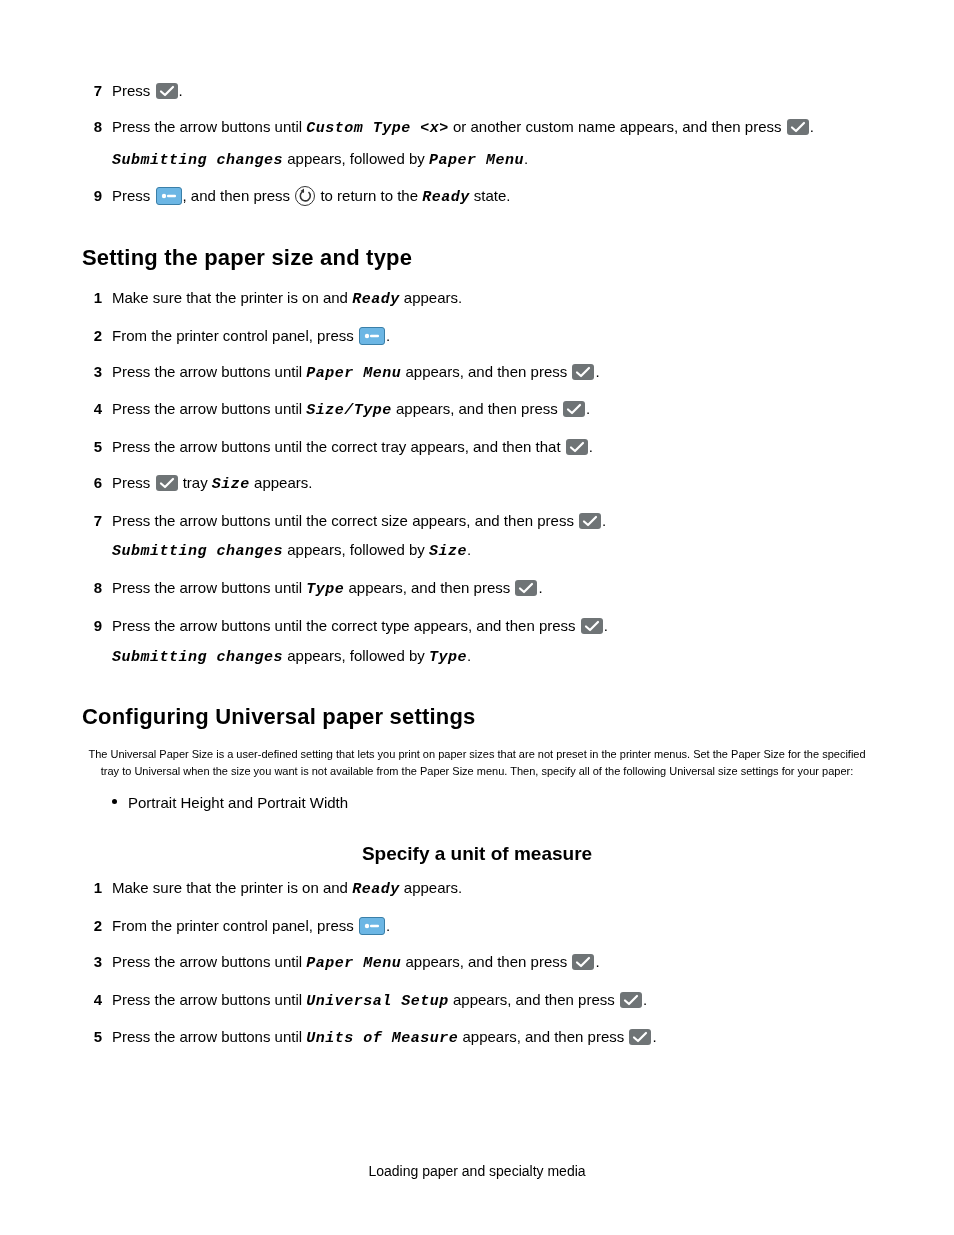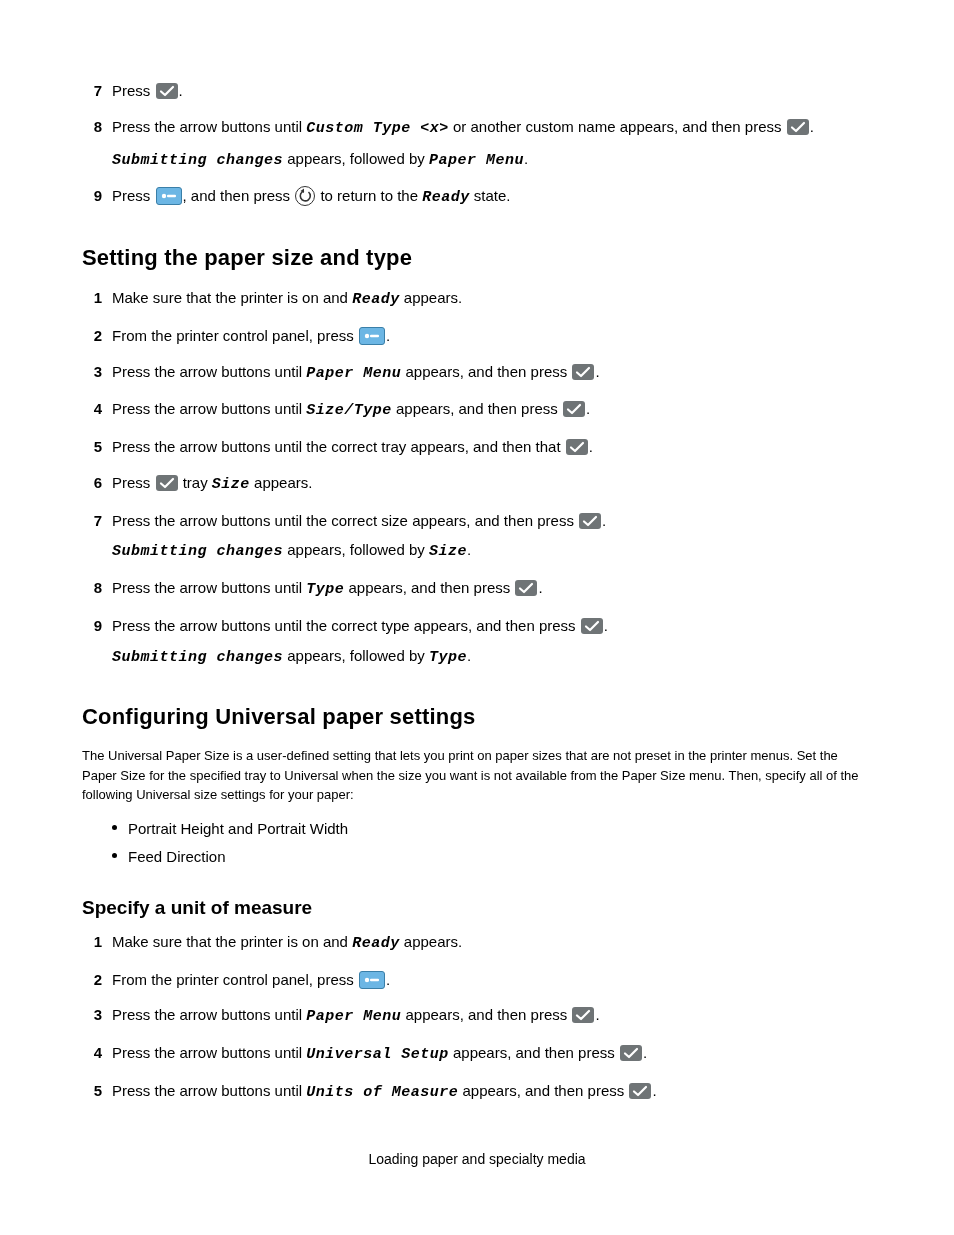--- a/index.html
+++ b/index.html
@@ -15,20 +15,21 @@
   h2{
     font-size:22px;
     font-weight:700;
     margin:36px 0 16px 0;
     letter-spacing:0.2px;
   }
   h3{
     font-size:19px;
     font-weight:700;
     margin:28px 0 12px 0;
+    text-align:center;
   }
   ol.steps{
     list-style:none;
     margin:0;
     padding:0;
   }
   ol.steps>li{
     position:relative;
     padding:0 0 0 30px;
     margin:0 0 14px 0;
@@ -81,23 +82,24 @@
     width:18px;
     height:18px;
     border-radius:50%;
     border:1.5px solid #333;
     position:relative;
     margin:0 1px;
     top:-1px;
   }
   .btn-back svg{position:absolute;left:0;top:0;width:100%;height:100%;}
   p.body{
-    font-size:13px;
+    font-size:11px;
     line-height:1.5;
     margin:8px 0 12px 0;
+    text-align:center;
   }
   ul.bullets{
     list-style:none;
     margin:2px 0 14px 0;
     padding:0 0 0 30px;
   }
   ul.bullets li{
     position:relative;
     font-size:15px;
     line-height:1.6;
@@ -113,21 +115,21 @@
     height:5px;
     background:#000;
     border-radius:50%;
   }
   .sub{
     margin-top:8px;
   }
   .footer{
     position:absolute;
     left:0;right:0;
-    bottom:68px;
+    bottom:56px;
     text-align:center;
     font-size:14px;
   }
   .footer .pg{
     font-weight:700;
     font-size:15px;
     margin-top:4px;
   }
 </style>
 </head>
@@ -178,21 +180,20 @@
           </svg></span><span>.</span></li>
       <li><span class="num">9</span><span>Press the arrow buttons until the correct type appears, and then press </span><span class="btn"><svg viewBox="0 0 22 16">
             <path d="M5 8.5 L9 12 L17 4" stroke="#fff" stroke-width="2.2" fill="none" stroke-linecap="round" stroke-linejoin="round"></path>
           </svg></span><span>.</span><div class="sub"><span class="mono">Submitting changes</span><span> appears, followed by </span><span class="mono">Type</span><span>.</span></div></li>
     </ol>
 
   <h2>Configuring Universal paper settings</h2>
   <p class="body">The Universal Paper Size is a user-defined setting that lets you print on paper sizes that are not preset in the printer menus. Set the Paper Size for the specified tray to Universal when the size you want is not available from the Paper Size menu. Then, specify all of the following Universal size settings for your paper:</p>
   <ul class="bullets" id="uni-bullets">
       <li>Portrait Height and Portrait Width</li>
-      <li>Feed Direction</li>
     </ul>
 
   <h3>Specify a unit of measure</h3>
   <ol class="steps" id="measure-steps">
       <li><span class="num">1</span><span>Make sure that the printer is on and </span><span class="mono">Ready</span><span> appears.</span></li>
       <li><span class="num">2</span><span>From the printer control panel, press </span><span class="btn-menu"><svg viewBox="0 0 24 16">
             <circle cx="7" cy="8" r="2.2" fill="#fff"></circle>
             <rect x="10" y="6.8" width="9" height="2.4" rx="1" fill="#fff"></rect>
           </svg></span><span>.</span></li>
       <li><span class="num">3</span><span>Press the arrow buttons until </span><span class="mono">Paper Menu</span><span> appears, and then press </span><span class="btn"><svg viewBox="0 0 22 16">

